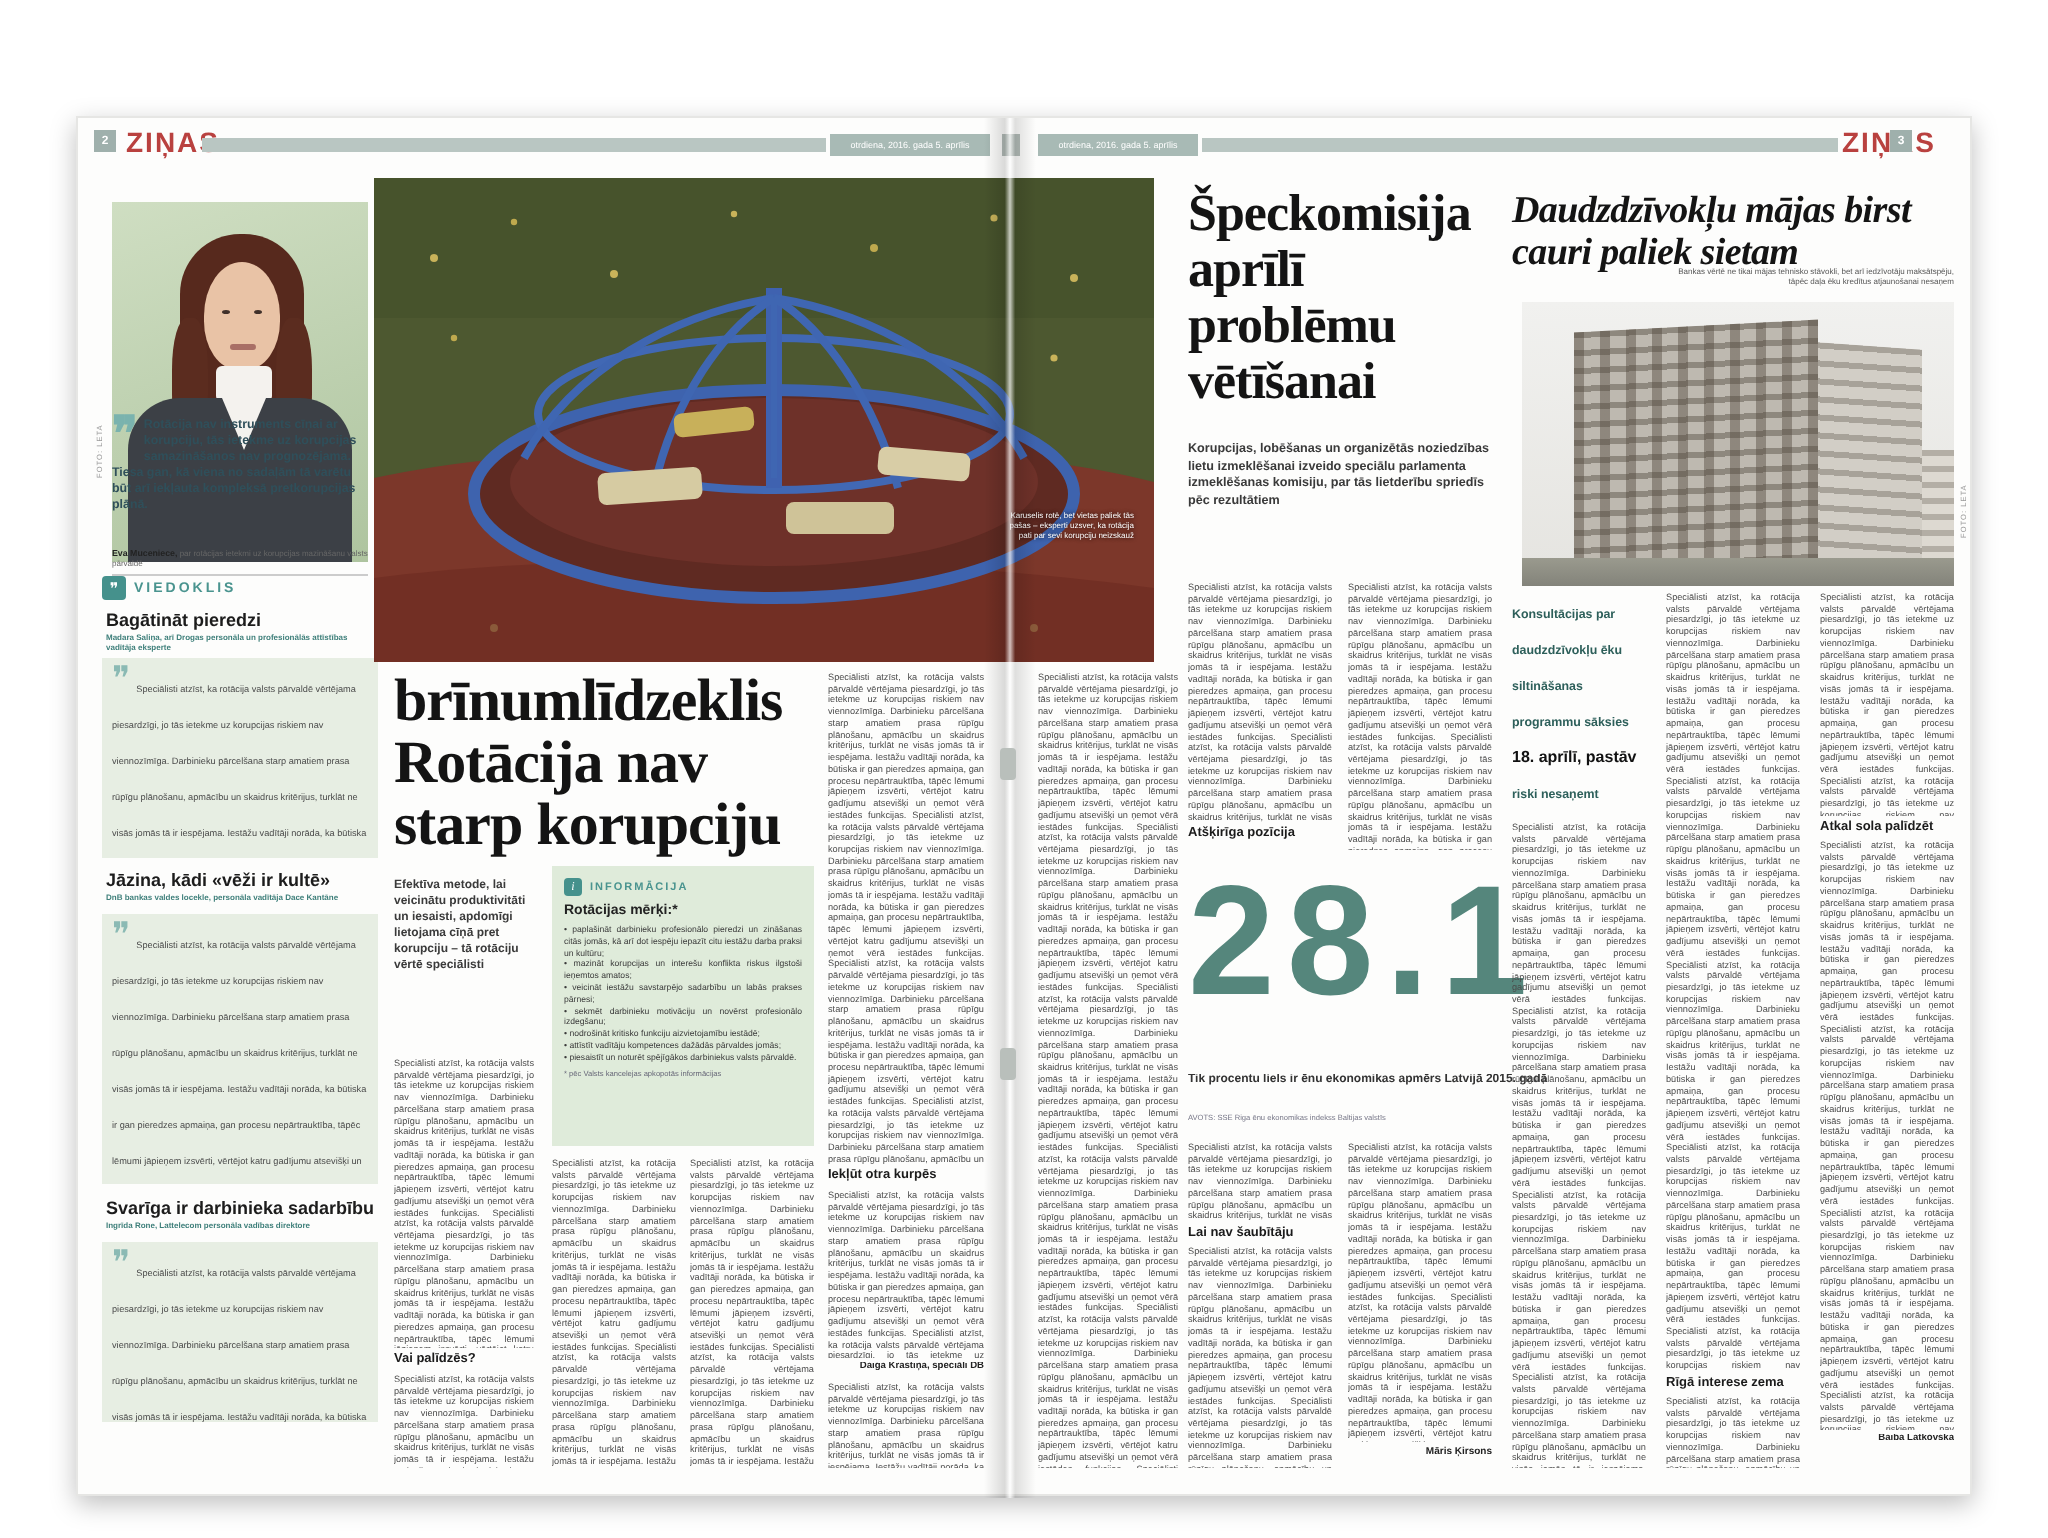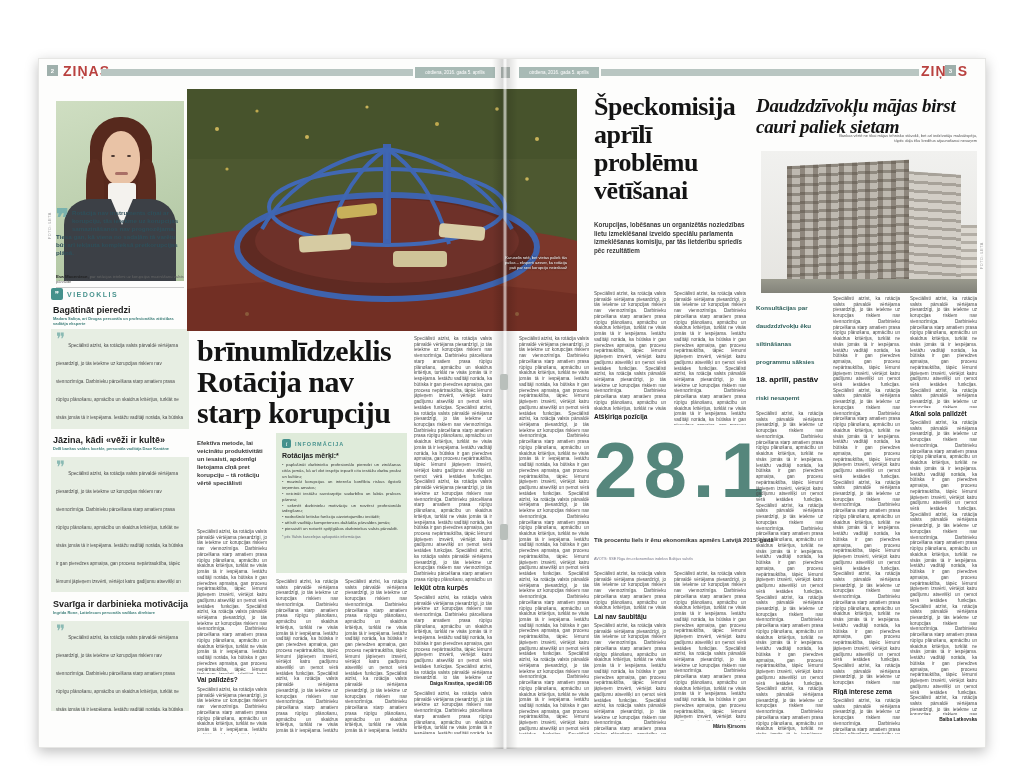--- a/index.html
+++ b/index.html
@@ -118,21 +118,21 @@
     <span class="gk">Speciālisti atzīst, ka rotācija valsts pārvaldē vērtējama piesardzīgi, jo tās ietekme uz korupcijas riskiem nav viennozīmīga. Darbinieku pārcelšana starp amatiem prasa rūpīgu plānošanu, apmācību un skaidrus kritērijus, turklāt ne visās jomās tā ir iespējama. Iestāžu vadītāji norāda, ka būtiska ir gan pieredzes apmaiņa, gan procesu nepārtrauktība, tāpēc lēmumi jāpieņem izsvērti, vērtējot katru gadījumu atsevišķi un ņemot vērā iestādes funkcijas. Speciālisti atzīst, ka rotācija valsts pārvaldē vērtējama piesardzīgi, jo tās ietekme uz korupcijas riskiem nav viennozīmīga. Darbinieku pārcelšana starp amatiem prasa rūpīgu plānošanu, apmācību un skaidrus kritērijus, turklāt ne visās jomās tā ir iespējama. Iestāžu vadītāji norāda, ka būtiska ir gan pieredzes apmaiņa, gan procesu nepārtrauktība, tāpēc lēmumi jāpieņem izsvērti, vērtējot katru gadījumu atsevišķi un ņemot vērā iestādes funkcijas. Speciālisti atzīst, ka rotācija valsts pārvaldē vērtējama piesardzīgi, jo tās ietekme uz korupcijas riskiem nav viennozīmīga. Darbinieku pārcelšana starp amatiem prasa rūpīgu plānošanu, apmācību un skaidrus kritērijus, turklāt ne visās jomās tā ir iespējama. Iestāžu vadītāji norāda, ka būtiska ir gan pieredzes apmaiņa, gan procesu nepārtrauktība, tāpēc lēmumi jāpieņem izsvērti, vērtējot katru gadījumu atsevišķi un ņemot vērā iestādes funkcijas. </span>
   </div>
 
   <div class="abs vtitle" style="left:14px;top:376px;width:136px;">Jāzina, kādi «vēži ir kultē»</div>
   <div class="abs vby" style="left:14px;top:387px;width:134px;height:6px;">DnB bankas valdes locekle, personāla vadītāja Dace Kantāne</div>
   <div class="abs panel" style="left:12px;top:398px;width:138px;height:135px;">
     <span class="qmark">❞</span>
     <span class="gk">Speciālisti atzīst, ka rotācija valsts pārvaldē vērtējama piesardzīgi, jo tās ietekme uz korupcijas riskiem nav viennozīmīga. Darbinieku pārcelšana starp amatiem prasa rūpīgu plānošanu, apmācību un skaidrus kritērijus, turklāt ne visās jomās tā ir iespējama. Iestāžu vadītāji norāda, ka būtiska ir gan pieredzes apmaiņa, gan procesu nepārtrauktība, tāpēc lēmumi jāpieņem izsvērti, vērtējot katru gadījumu atsevišķi un ņemot vērā iestādes funkcijas. Speciālisti atzīst, ka rotācija valsts pārvaldē vērtējama piesardzīgi, jo tās ietekme uz korupcijas riskiem nav viennozīmīga. Darbinieku pārcelšana starp amatiem prasa rūpīgu plānošanu, apmācību un skaidrus kritērijus, turklāt ne visās jomās tā ir iespējama. Iestāžu vadītāji norāda, ka būtiska ir gan pieredzes apmaiņa, gan procesu nepārtrauktība, tāpēc lēmumi jāpieņem izsvērti, vērtējot katru gadījumu atsevišķi un ņemot vērā iestādes funkcijas. Speciālisti atzīst, ka rotācija valsts pārvaldē vērtējama piesardzīgi, jo tās ietekme uz korupcijas riskiem nav viennozīmīga. Darbinieku pārcelšana starp amatiem prasa rūpīgu plānošanu, apmācību un skaidrus kritērijus, turklāt ne visās jomās tā ir iespējama. Iestāžu vadītāji norāda, ka būtiska ir gan pieredzes apmaiņa, gan procesu nepārtrauktība, tāpēc lēmumi jāpieņem izsvērti, vērtējot katru gadījumu atsevišķi un ņemot vērā iestādes funkcijas. Speciālisti atzīst, ka rotācija valsts pārvaldē vērtējama piesardzīgi, jo tās ietekme uz korupcijas riskiem nav viennozīmīga. Darbinieku pārcelšana starp amatiem prasa rūpīgu plānošanu, apmācību un skaidrus kritērijus, turklāt ne visās jomās tā ir iespējama. Iestāžu vadītāji norāda, ka būtiska ir gan pieredzes apmaiņa, gan procesu nepārtrauktība, tāpēc lēmumi jāpieņem izsvērti, vērtējot katru gadījumu atsevišķi un ņemot vērā iestādes funkcijas. </span>
   </div>
 
-  <div class="abs vtitle" style="left:14px;top:540px;width:136px;">Svarīga ir darbinieka motivācija</div>
+  <div class="abs vtitle" style="left:14px;top:540px;width:136px;">Svarīga ir darbinieka sadarbību</div>
   <div class="abs vby" style="left:14px;top:551px;width:134px;height:6px;">Ingrīda Rone, Lattelecom personāla vadības direktore</div>
   <div class="abs panel" style="left:12px;top:562px;width:138px;height:90px;">
     <span class="qmark">❞</span>
     <span class="gk">Speciālisti atzīst, ka rotācija valsts pārvaldē vērtējama piesardzīgi, jo tās ietekme uz korupcijas riskiem nav viennozīmīga. Darbinieku pārcelšana starp amatiem prasa rūpīgu plānošanu, apmācību un skaidrus kritērijus, turklāt ne visās jomās tā ir iespējama. Iestāžu vadītāji norāda, ka būtiska ir gan pieredzes apmaiņa, gan procesu nepārtrauktība, tāpēc lēmumi jāpieņem izsvērti, vērtējot katru gadījumu atsevišķi un ņemot vērā iestādes funkcijas. Speciālisti atzīst, ka rotācija valsts pārvaldē vērtējama piesardzīgi, jo tās ietekme uz korupcijas riskiem nav viennozīmīga. Darbinieku pārcelšana starp amatiem prasa rūpīgu plānošanu, apmācību un skaidrus kritērijus, turklāt ne visās jomās tā ir iespējama. Iestāžu vadītāji norāda, ka būtiska ir gan pieredzes apmaiņa, gan procesu nepārtrauktība, tāpēc lēmumi jāpieņem izsvērti, vērtējot katru gadījumu atsevišķi un ņemot vērā iestādes funkcijas. Speciālisti atzīst, ka rotācija valsts pārvaldē vērtējama piesardzīgi, jo tās ietekme uz korupcijas riskiem nav viennozīmīga. Darbinieku pārcelšana starp amatiem prasa rūpīgu plānošanu, apmācību un skaidrus kritērijus, turklāt ne visās jomās tā ir iespējama. Iestāžu vadītāji norāda, ka būtiska ir gan pieredzes apmaiņa, gan procesu nepārtrauktība, tāpēc lēmumi jāpieņem izsvērti, vērtējot katru gadījumu atsevišķi un ņemot vērā iestādes funkcijas. </span>
   </div>
 
   <div class="abs" style="left:148px;top:30px;width:390px;height:242px;overflow:hidden;">
     <svg width="390" height="242" viewBox="0 0 390 242">
       <rect x="0" y="0" width="390" height="242" fill="#4d5830"></rect>
       <rect x="0" y="0" width="390" height="70" fill="#47532c"></rect>

